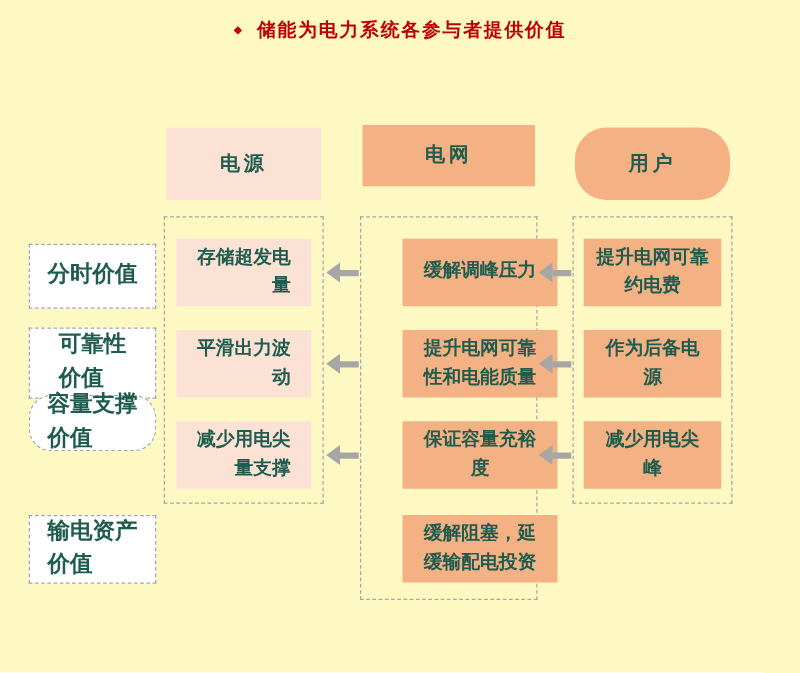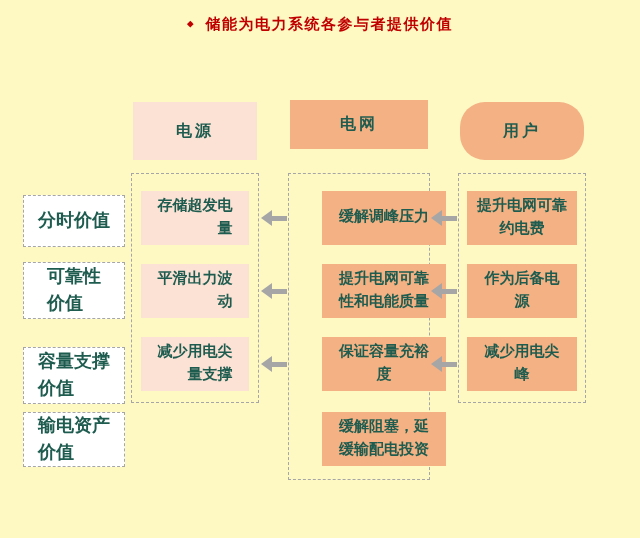--- a/index.html
+++ b/index.html
@@ -63,21 +63,21 @@
     justify-content: center;
     text-align: left;
     color: #1E5C4F;
     font-weight: bold;
     font-size: 18px;
     line-height: 1.5;
     white-space: pre-line;
   }
   .rl-1 { top: 195px; height: 52px; }
   .rl-2 { top: 262px; height: 57px; }
-  .rl-3 { top: 347px; height: 57px; }
+  .rl-3 { top: 316px; height: 45px; border-radius: 18px; }
   .rl-4 { top: 412px; height: 55px; }
 
   .box {
     position: absolute;
     display: flex;
     align-items: center;
     justify-content: center;
     text-align: center;
     color: #1E5C4F;
     font-weight: bold;

